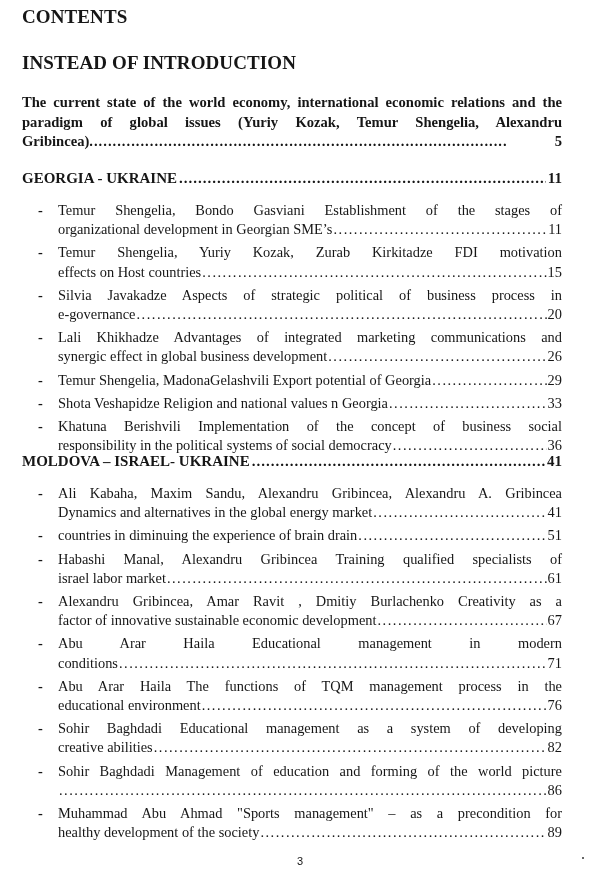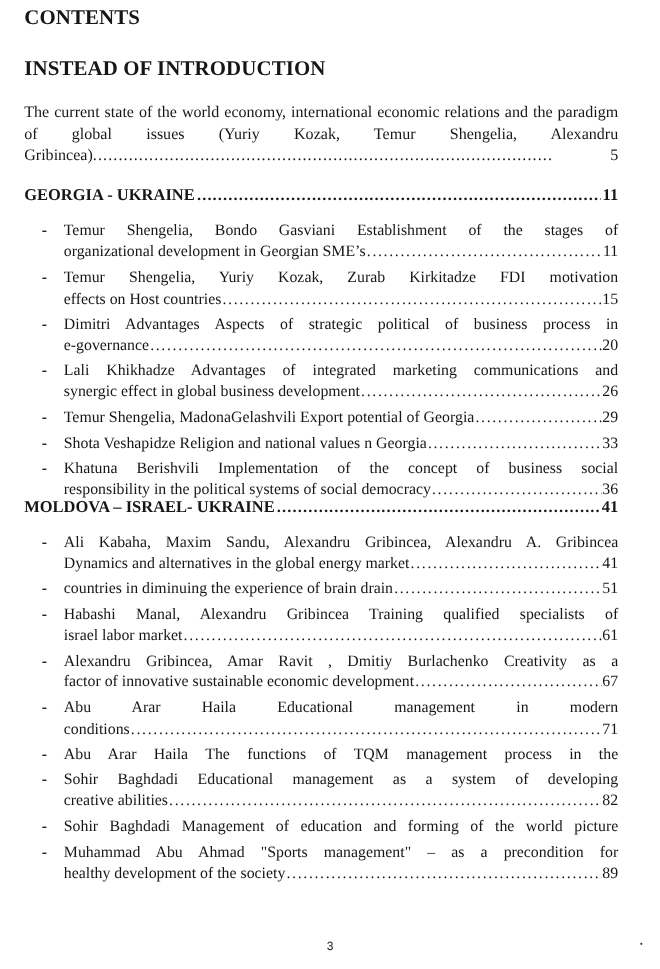--- a/index.html
+++ b/index.html
@@ -1,20 +1,20 @@
 <!DOCTYPE html>
 <html><head>
 <meta charset="utf-8">
 <style>
   html, body { margin:0; padding:0; background:#fff; }
   body { width:600px; height:881px; position:relative; overflow:hidden;
          font-family:"Liberation Serif", serif; color:#161616; }
   .page { position:absolute; left:0; top:0; width:600px; height:881px; }
   .h { position:absolute; left:22px; font-weight:bold; font-size:19px; letter-spacing:0.1px; }
-  .intro { position:absolute; left:22px; width:540px; top:93px; font-weight:normal; font-size:14.6px;
+  .intro { position:absolute; left:22px; width:540px; top:93px; font-weight:bold; font-size:14.6px;
            line-height:19.5px; text-align:justify; }
   .sec { position:absolute; left:22px; width:540px; font-weight:bold; font-size:15px;
          display:flex; align-items:flex-start; }
   .sec .lead { flex:1; overflow:hidden; white-space:nowrap; margin:0 2px; }
   .sec .lead::after { content:"....................................................................................................................................................................................................................................."; letter-spacing:1px; }
   .list { position:absolute; left:38px; width:524px; margin:0; padding:0; list-style:none; }
   .item { position:relative; padding-left:20px; font-size:14.4px; line-height:19.2px; }
   .item .dash { position:absolute; left:0; top:0; font-weight:bold; }
   .item .t { text-align:justify; display:block; }
   .item .auth { font-weight:normal; }
@@ -59,21 +59,21 @@
         <span class="t" style="text-align-last:justify;"><span class="auth">Temur Shengelia, Yuriy Kozak,  Zurab Kirkitadze</span> <span>FDI motivation</span></span>
         <span class="last">
           <span class="txt">effects on Host countries</span>
           <span class="lead"></span>
           <span>15</span>
         </span>
       </li>
       <li class="gap"></li>
       <li class="item">
         <span class="dash">-</span>
-        <span class="t" style="text-align-last:justify;"><span class="auth">Dimitri Advantages</span> <span>Aspects of strategic political of business process in</span></span>
+        <span class="t" style="text-align-last:justify;"><span class="auth">Silvia Javakadze</span> <span>Aspects of strategic political of business process in</span></span>
         <span class="last">
           <span class="txt">e-governance</span>
           <span class="lead"></span>
           <span>20</span>
         </span>
       </li>
       <li class="gap"></li>
       <li class="item">
         <span class="dash">-</span>
         <span class="t" style="text-align-last:justify;"><span class="auth">Lali  Khikhadze</span> <span>Advantages of integrated marketing communications and</span></span>
@@ -165,35 +165,45 @@
         <span class="last">
           <span class="txt">conditions</span>
           <span class="lead"></span>
           <span>71</span>
         </span>
       </li>
       <li class="gap"></li>
       <li class="item">
         <span class="dash">-</span>
         <span class="t" style="text-align-last:justify;"><span class="auth">Abu Arar Haila</span> <span>The functions of TQM management process in the</span></span>
+        <span class="last">
+          <span class="txt">educational environment</span>
+          <span class="lead"></span>
+          <span>76</span>
+        </span>
       </li>
       <li class="gap"></li>
       <li class="item">
         <span class="dash">-</span>
         <span class="t" style="text-align-last:justify;"><span class="auth">Sohir Baghdadi</span> <span>Educational management as a system of developing</span></span>
         <span class="last">
           <span class="txt">creative abilities</span>
           <span class="lead"></span>
           <span>82</span>
         </span>
       </li>
       <li class="gap"></li>
       <li class="item">
         <span class="dash">-</span>
         <span class="t" style="text-align-last:justify;"><span class="auth">Sohir Baghdadi</span> <span>Management of education and forming of the world picture</span></span>
+        <span class="last">
+          <span class="txt"></span>
+          <span class="lead"></span>
+          <span>86</span>
+        </span>
       </li>
       <li class="gap"></li>
       <li class="item">
         <span class="dash">-</span>
         <span class="t" style="text-align-last:justify;"><span class="auth">Muhammad Abu Ahmad</span> <span>"Sports management" – as a precondition for</span></span>
         <span class="last">
           <span class="txt">healthy development of the society</span>
           <span class="lead"></span>
           <span>89</span>
         </span>

